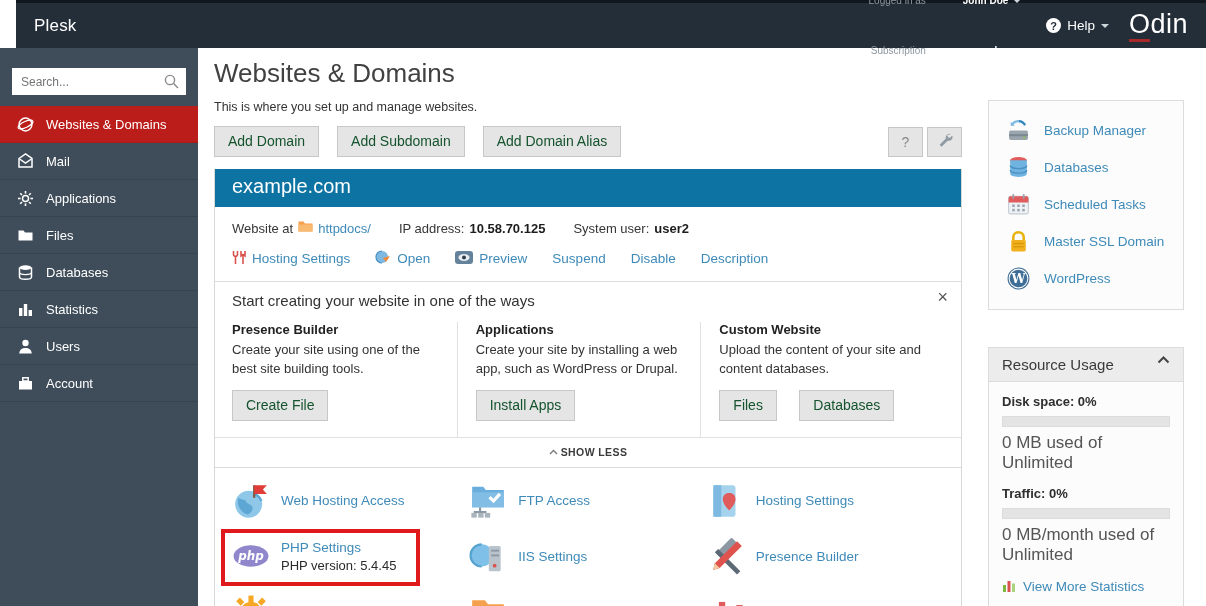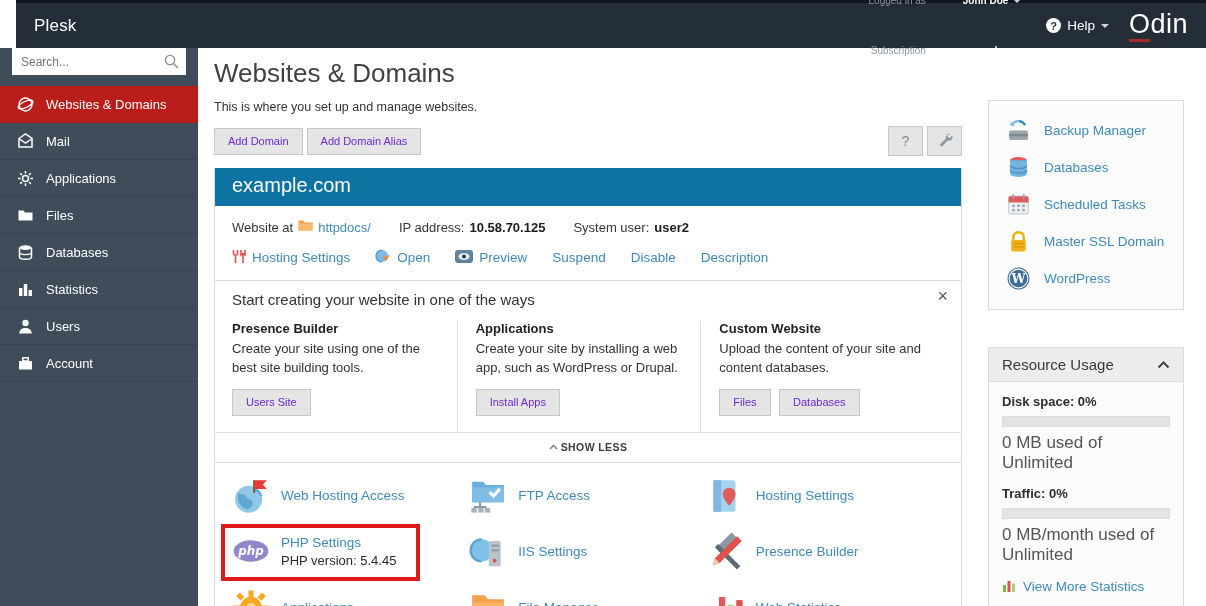--- a/index.html
+++ b/index.html
@@ -21,38 +21,38 @@
   .caret-down { width:0; height:0; border-left:4px solid transparent; border-right:4px solid transparent;
                 border-top:4px solid #cfd6db; display:inline-block; }
   .help { display:flex; align-items:center; gap:6px; color:#fff; font-size:13.5px; cursor:pointer; }
   .help-badge { width:15px; height:15px; border-radius:50%; background:#fff; color:#242e38;
                 font-size:11px; font-weight:bold; display:flex; align-items:center; justify-content:center; }
   .odin { color:#fff; font-size:27px; letter-spacing:.5px; cursor:pointer; }
   .odin-o { border-bottom:3px solid #a9292b; display:inline-block; line-height:1.05; }
 
   
   .sidebar { position:absolute; top:48px; left:0; bottom:0; width:198px; background:#3f4d5a; z-index:4; }
-  .search-wrap { margin:0 12px 11px; position:relative; }
+  .search-wrap { margin:20px 12px 11px; position:relative; }
   .search-wrap input { width:100%; height:27px; border:none; outline:none; background:#fff;
                        padding:0 28px 0 9px; font-size:12px; font-family:inherit; color:#222; }
   .search-icon { position:absolute; right:6px; top:5px; }
   .nav-item { height:37px; display:flex; align-items:center; gap:12px; padding:0 12px 0 17px;
               color:#fff; font-size:13px; cursor:pointer; border-bottom:1px solid #37434e; }
   .nav-item:first-of-type { border-top:1px solid #37434e; }
   .nav-item.active { background:#bb1d1a; border-color:#a91916; }
   .nicon { width:17px; height:17px; flex:none; display:flex; }
 
   
   .main { position:absolute; left:198px; top:48px; right:0; bottom:0; background:#fff; overflow:hidden; }
   .content { position:absolute; left:16px; top:10px; width:748px; }
   h1 { font-size:26px; font-weight:normal; color:#414141; }
   .subtitle { font-size:12.5px; color:#333; margin-top:11px; }
   .toolbar { margin-top:12px; display:flex; align-items:center; }
-  .btn { background:#e5e5e5; border:1px solid #c7c7c7; padding:6px 13px 7px; font-size:11px;
-         color:#6d28d9; margin-right:4px; cursor:pointer; font-family:inherit; }
+  .btn { background:#e5e5e5; border:1px solid #c7c7c7; padding:6px 13px 7px; font-size:14px;
+         color:#14532d; margin-right:18px; cursor:pointer; font-family:inherit; }
   .toolbar-right { margin-left:auto; display:flex; gap:4px; }
   .icon-btn { width:35px; height:30px; background:#e5e5e5; border:1px solid #c7c7c7; color:#8a8a8a;
               font-size:14px; display:flex; align-items:center; justify-content:center; cursor:pointer; }
 
   .card { margin-top:12px; border:1px solid #d8d8d8; border-top:none; }
   .card-header { background:#0c73a2; color:#fff; font-size:20px; padding:6px 17px 9px; }
   .info-row { padding:13px 17px 2px; font-size:13px; display:flex; gap:28px; align-items:center; }
   .info-chunk { display:flex; align-items:center; gap:5px; }
   .bold { font-weight:bold; color:#1d1d1d; }
   .link { color:#3e8ab8; cursor:pointer; text-decoration:none; }
@@ -84,21 +84,21 @@
                     width:max-content; background:#fff; }
 
   
   .rail { position:absolute; top:52px; left:790px; width:196px; }
   .rbox { border:1px solid #dcdcdc; background:#fcfcfc; margin-bottom:37px; }
   .rbox-pad { padding:11px 0 12px; }
   .ritem { display:flex; align-items:center; gap:13px; padding:6px 17px; font-size:13.5px;
            color:#3e8ab8; cursor:pointer; }
   .ricon { width:25px; height:25px; flex:none; }
   .rhead { background:#ececec; border-bottom:1px solid #dcdcdc; padding:8px 13px; font-size:15px;
-           color:#3a3a3a; display:flex; align-items:center; cursor:pointer; }
+           color:#3a3a3a; display:flex; align-items:flex-start; cursor:pointer; }
   .rhead .chev { margin-left:auto; display:flex; }
   .rbody { padding:12px 13px 13px; }
   .metric-label { font-size:13px; font-weight:bold; color:#2e2e2e; }
   .bar { height:11px; background:#e4e4e4; border:1px solid #dcdcdc; margin:7px 0 6px; }
   .caption { font-size:17px; color:#555; margin-bottom:13px; }
   .stats-link { display:flex; align-items:center; gap:7px; font-size:13.5px; color:#3e8ab8;
                 cursor:pointer; margin-top:2px; }
 </style>
 </head>
 <body>
@@ -219,20 +219,21 @@
   </div>
 </div>
 
 <div class="main">
   <div class="content">
     <h1>Websites &amp; Domains</h1>
     <div class="subtitle">This is where you set up and manage websites.</div>
 
     <div class="toolbar">
       <button class="btn">Add Domain</button>
+      <button class="btn">Add Subdomain</button>
       <button class="btn">Add Domain Alias</button>
       <div class="toolbar-right">
         <button class="icon-btn">?</button>
         <button class="icon-btn">
           <span>
             <svg width="16" height="16" viewBox="0 0 16 16">
                 <path d="M13.8 2.2a3.6 3.6 0 0 0-4.9 4.3L2.6 12.8l2 2 6.3-6.3a3.6 3.6 0 0 0 4.3-4.9L12.9 5.9l-2-.8-.8-2z" fill="#8f9aa3"></path>
               </svg>
           </span>
         </button>
@@ -308,21 +309,21 @@
           </span>
       </div>
 
       <div class="promo">
         <span class="promo-close">×</span>
         <div class="promo-title">Start creating your website in one of the ways</div>
         <div class="promo-cols">
           <div class="pcol">
             <h4>Presence Builder</h4>
             <p>Create your site using one of the best site building tools.</p>
-            <button class="btn">Users Site</button>
+            <button class="btn">Create File</button>
           </div>
           <div class="pcol">
             <h4>Applications</h4>
             <p>Create your site by installing a web app, such as WordPress or Drupal.</p>
             <button class="btn">Install Apps</button>
           </div>
           <div class="pcol">
             <h4>Custom Website</h4>
             <p>Upload the content of your site and content databases.</p>
             <button class="btn">Files</button>

